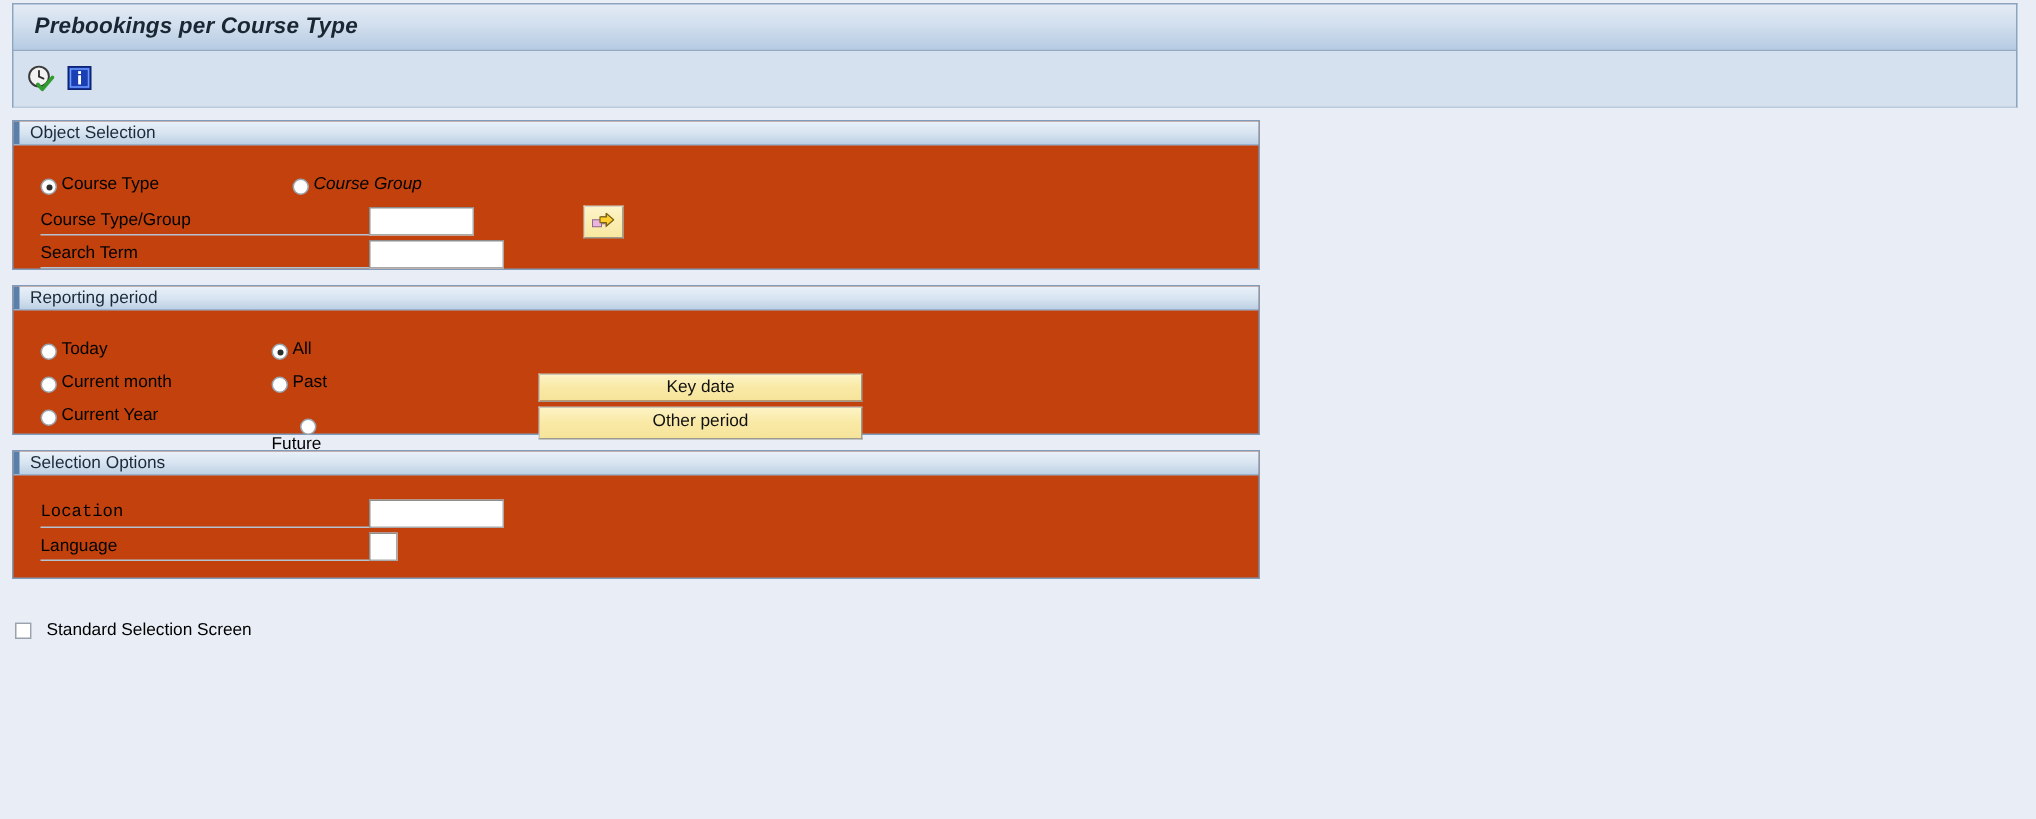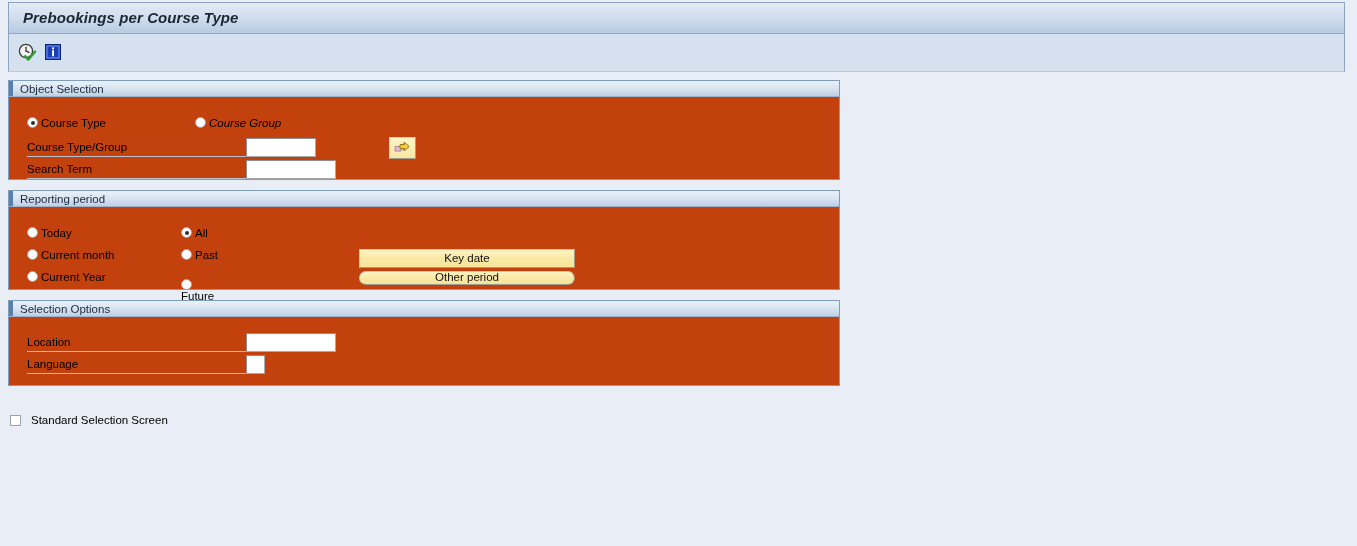--- a/index.html
+++ b/index.html
@@ -123,21 +123,21 @@
     white-space: nowrap;
     line-height: 14px;
   }
   .group-body {
     position: relative;
   }
   
   .radio-row {
     position: absolute;
     display: flex;
-    align-items: flex-start;
+    align-items: flex-end;
     cursor: pointer;
     white-space: nowrap;
   }
   .radio {
     width: 11px;
     height: 11px;
     border-radius: 50%;
     background: #ffffff;
     border: 1px solid #9aa3ad;
     box-sizing: border-box;
@@ -333,31 +333,31 @@
         <div class="radio-row" style="left:172px; top:42px;">
           <span class="radio"></span>
           <span class="radio-label">Past</span>
         </div>
         <div class="radio-row" style="left:172px; top:72px;flex-direction:column;">
           <span class="radio"></span>
           <span class="radio-label">Future</span>
         </div>
 
         <div class="btn-yellow" style="left:350px; top:42px; width:216px; height:19px;">Key date</div>
-        <div class="btn-yellow" style="left:350px; top:64px; width:216px; height:14px;border-radius:9px;">Other period</div>
+        <div class="btn-yellow" style="left:350px; top:64px; width:216px; height:22px;">Other period</div>
       </div>
     </div>
 
     <div class="group" style="top:228px; height:86px;">
       <div class="group-head">
         <span class="group-title">Selection Options</span>
       </div>
       <div class="group-body">
 
-        <span class="field-label" style="left:18px; top:18px;">Location</span>
+        <span class="field-label" style="left:18px; top:18px;font-family:Liberation Mono, monospace;">Location</span>
         <span class="field-underline" style="left:18px; top:34px; width:220px;"></span>
         <input class="input" style="left: 237px; top: 16px; width: 90px; height: 19px;" value="" placeholder="">
 
         <span class="field-label" style="left:18px; top:40px;">Language</span>
         <span class="field-underline" style="left:18px; top:56px; width:220px;"></span>
         <input class="input" style="left: 237px; top: 38px; width: 19px; height: 19px;" value="" placeholder="">
       </div>
     </div>
 
     <div class="cb-row" style="left:2px; top:342px;">

